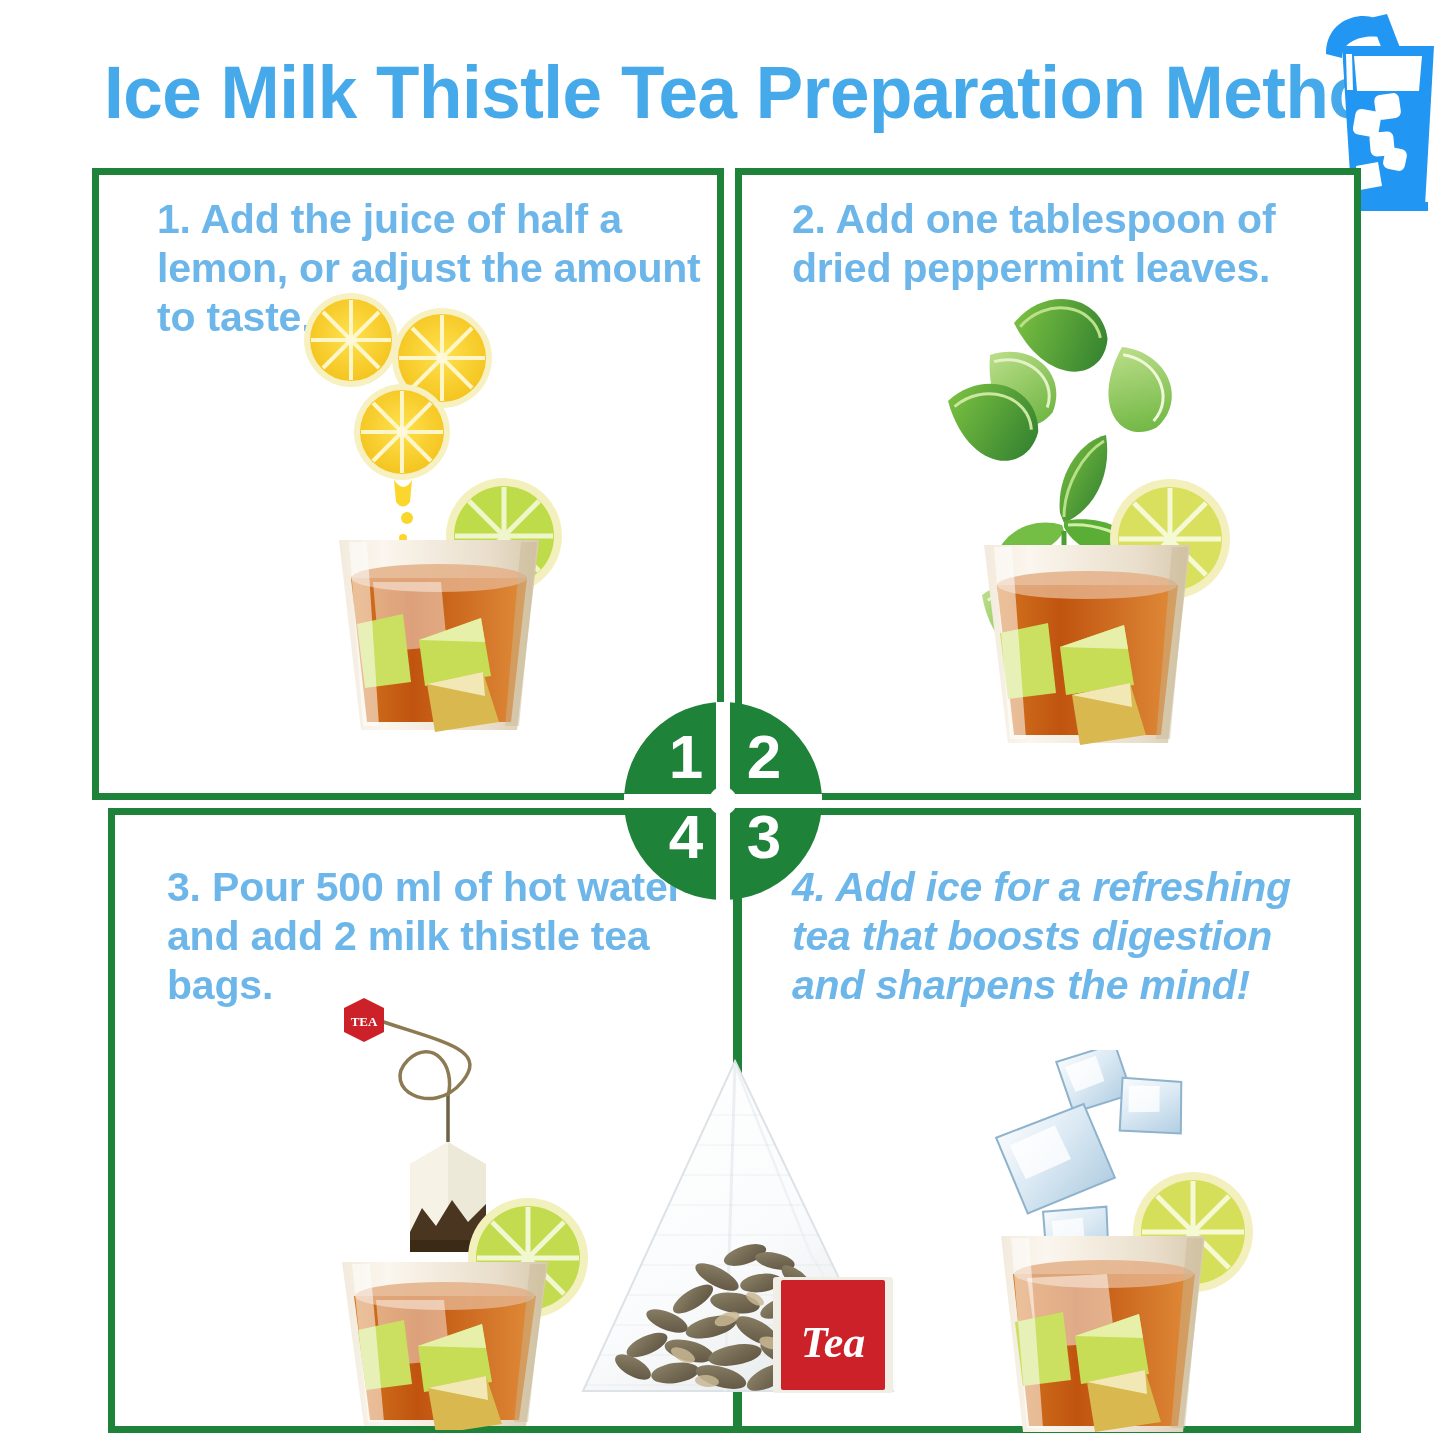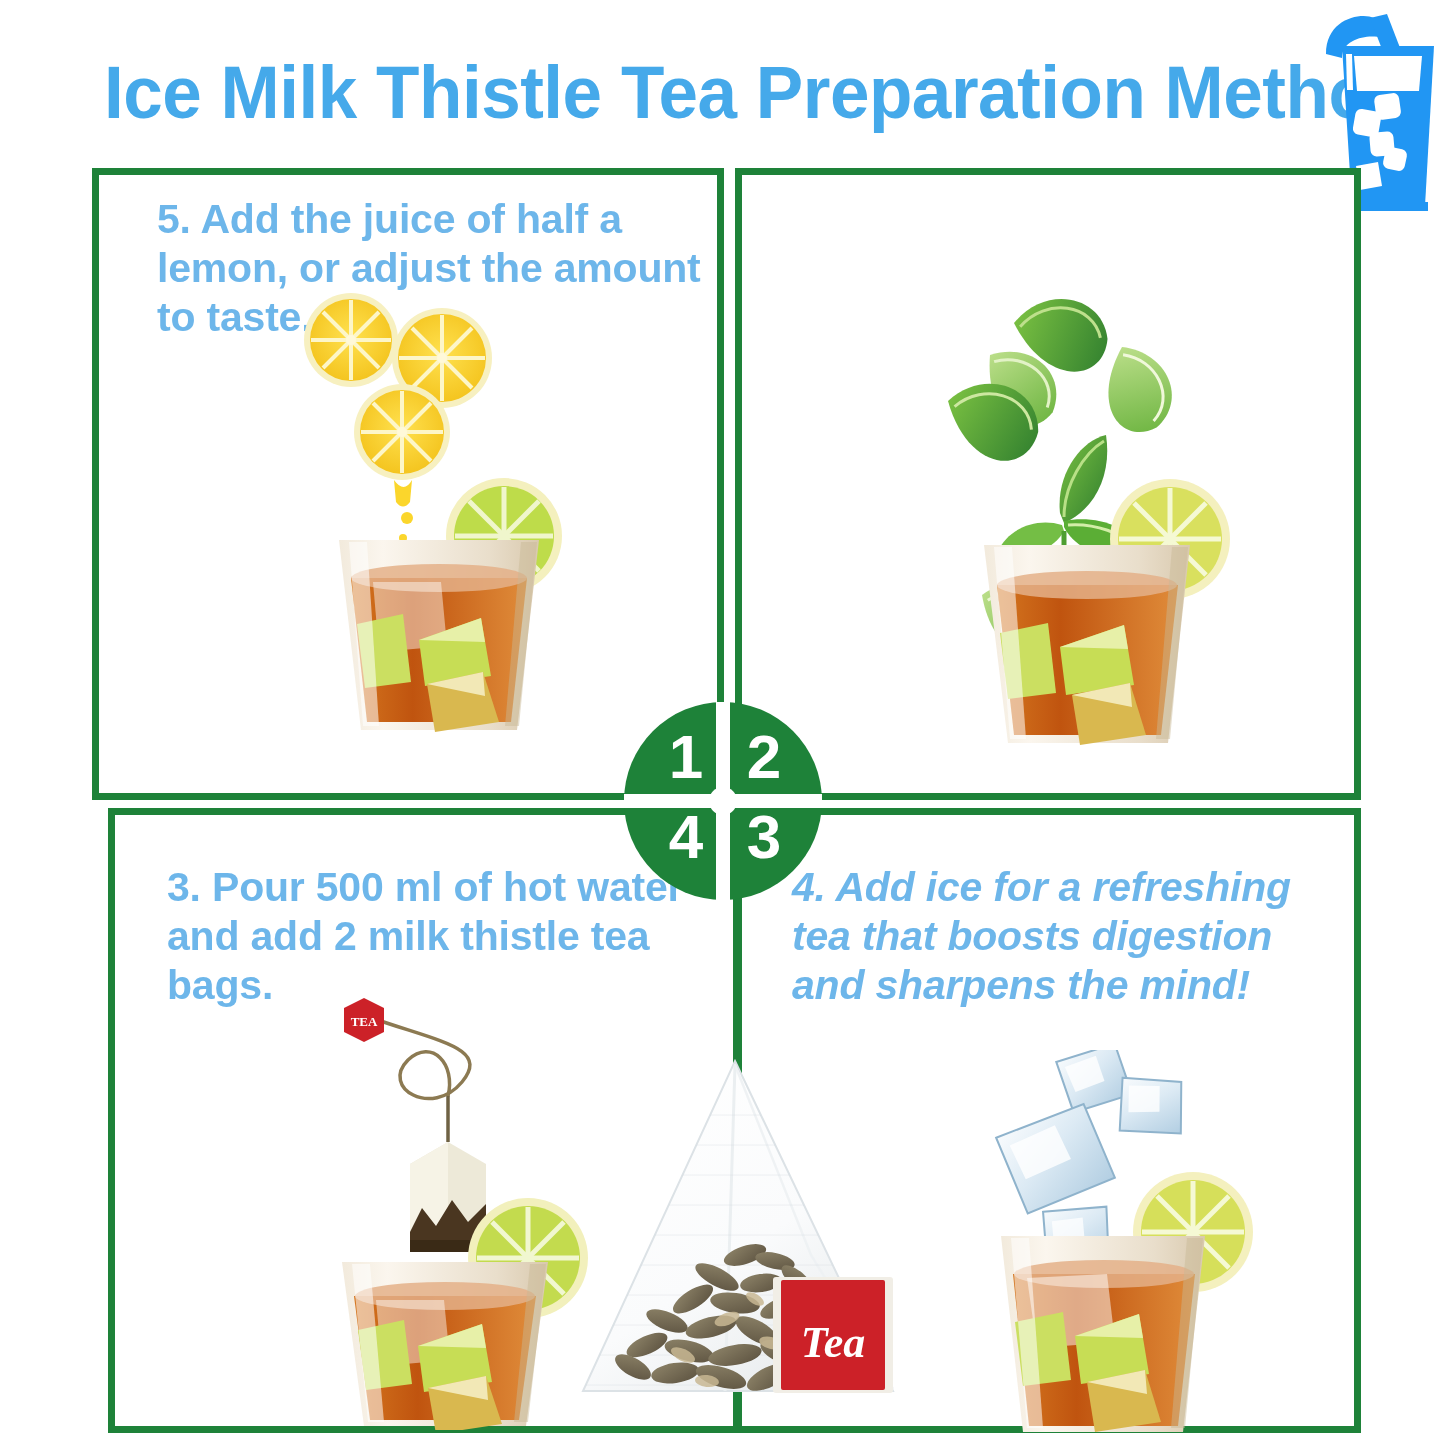--- a/index.html
+++ b/index.html
@@ -118,21 +118,21 @@
     <rect x="42" y="104" width="26" height="26" rx="6" fill="#ffffff" transform="rotate(10 55 117)"></rect>
     <rect x="58" y="126" width="24" height="24" rx="6" fill="#ffffff" transform="rotate(-5 70 138)"></rect>
     <rect x="72" y="142" width="22" height="22" rx="6" fill="#ffffff" transform="rotate(12 83 153)"></rect>
     <path d="M44 160 L66 156 L70 180 L48 184 Z" fill="#ffffff"></path>
 
     <rect x="38" y="196" width="78" height="9" fill="#2196F3"></rect>
   </svg>
 </div>
 
 <div class="panel" id="panel-1">
-  <div class="panel-text">5. Add the juice of half a lemon, or adjust the amount to taste.</div>
+  <div class="panel-text">1. Add the juice of half a lemon, or adjust the amount to taste.</div>
 
   <div class="panel-art" style="left:200px; top:115px; width:280px; height:450px;">
     <svg viewBox="0 0 280 450" width="280" height="450">
       <defs>
         <radialGradient id="lemflesh" cx="50%" cy="45%" r="60%">
           <stop offset="0%" stop-color="#FFE14F"></stop>
           <stop offset="100%" stop-color="#F3C21B"></stop>
         </radialGradient>
         <linearGradient id="teaGrad1" x1="0" y1="0" x2="1" y2="0">
           <stop offset="0%" stop-color="#D4761F"></stop>
@@ -234,20 +234,21 @@
 
       <path d="M58 334 L104 324 L112 392 L66 398 Z" fill="#CBDF61"></path>
 
       <path d="M50 252 L68 252 L80 436 L64 436 Z" fill="#ffffff" opacity="0.55"></path>
       <path d="M222 252 L238 252 L220 436 L206 436 Z" fill="#C8B795" opacity="0.45"></path>
     </svg>
   </div>
 </div>
 
 <div class="panel" id="panel-2">
+  <div class="panel-text">2. Add one tablespoon of dried peppermint leaves.</div>
 
   <div class="panel-art" style="left:200px; top:120px; width:320px; height:460px;">
     <svg viewBox="0 0 320 460" width="320" height="460">
       <defs>
         <linearGradient id="teaGrad2" x1="0" y1="0" x2="1" y2="0">
           <stop offset="0%" stop-color="#D4761F"></stop>
           <stop offset="35%" stop-color="#C0540F"></stop>
           <stop offset="100%" stop-color="#E08C3A"></stop>
         </linearGradient>
         <linearGradient id="glassGrad2" x1="0" y1="0" x2="1" y2="0">

